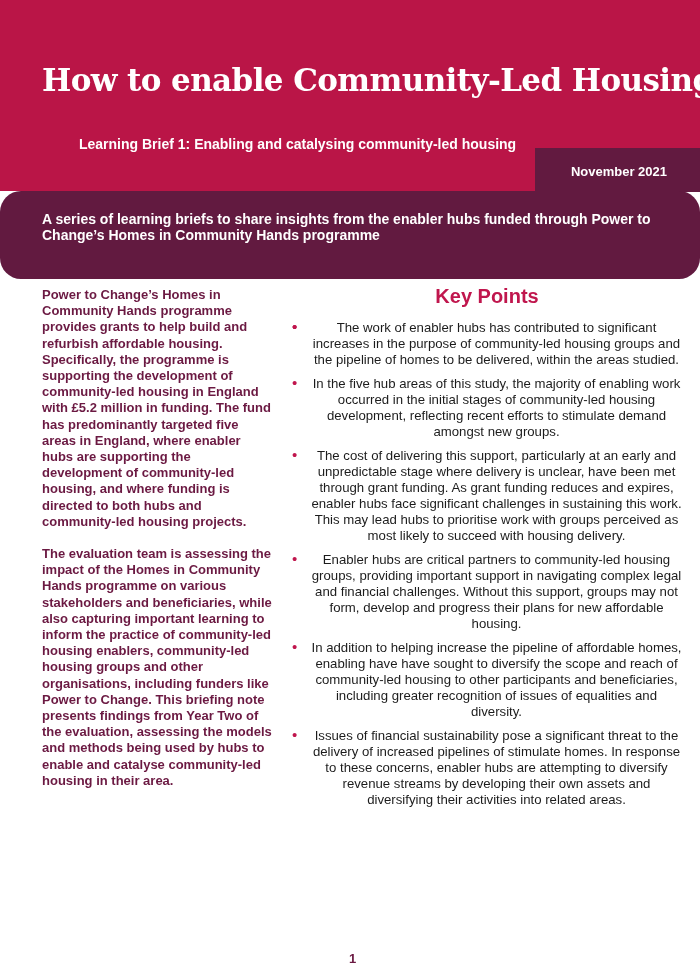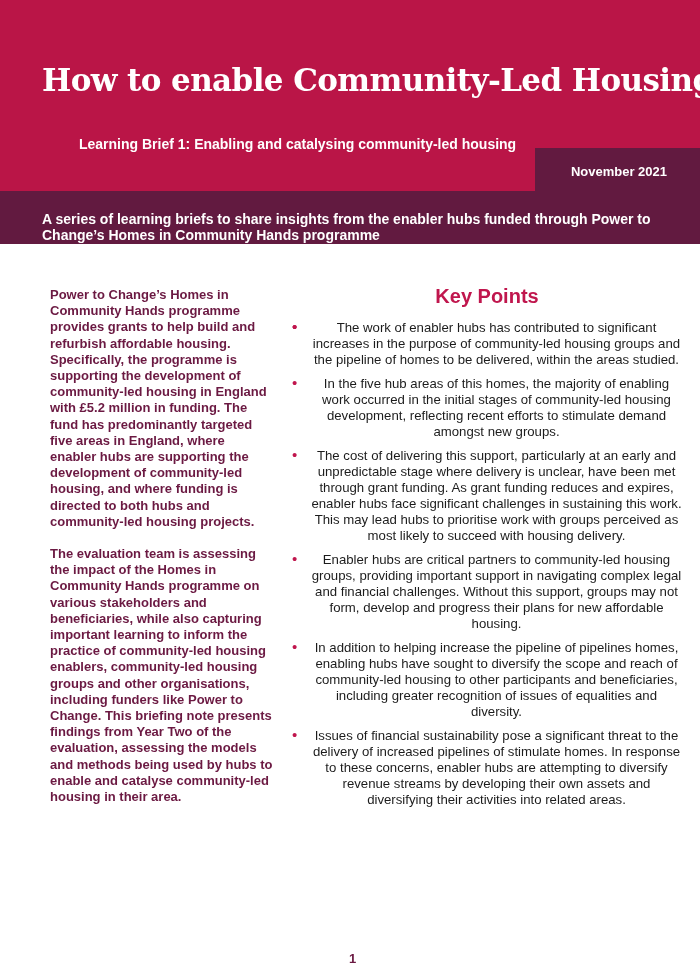--- a/index.html
+++ b/index.html
@@ -24,32 +24,33 @@
   }
   .date-box {
     position: absolute; left: 535px; top: 148px; width: 165px; height: 44px;
     background: #621A40;
   }
   .date {
     position: absolute; right: 33px; top: 16px;
     font-size: 13px; font-weight: bold; color: #ffffff; white-space: nowrap;
   }
   .band {
-    position: absolute; left: 0; top: 191px; width: 700px; height: 53px;
+    position: absolute; left: 0; top: 191px; width: 700px; height: 88px;
     background: #621A40;
+    border-radius: 21px;
   }
   .band-text {
     position: absolute; left: 42px; top: 20px; width: 620px;
     font-size: 14px; font-weight: bold; color: #ffffff; line-height: 16px;
   }
   .left-col {
     position: absolute; left: 42px; top: 287px; width: 232px;
     color: #6B1942; font-weight: bold; font-size: 13px; line-height: 16.2px;
   }
-  .left-col p { margin: 0 0 16px 8px; }
+  .left-col p { margin: 0 0 16px 0; }
   .right-col {
     position: absolute; left: 292px; top: 285px; width: 390px; text-align: center;
   }
   .kp-title {
     margin: 0 0 12px 0; font-size: 20px; font-weight: bold; color: #C0164D;
   }
   ul.kp { list-style: none; margin: 0; padding: 0; }
   ul.kp li {
     position: relative; padding-left: 19px; margin-bottom: 7.5px;
     font-size: 13.2px; line-height: 16.1px; color: #1c1c1c;
@@ -79,21 +80,21 @@
 <div class="left-col">
   <p>Power to Change’s Homes in Community Hands programme provides grants to help build and refurbish affordable housing. Specifically, the programme is supporting the development of community-led housing in England with £5.2 million in funding. The fund has predominantly targeted five areas in England, where enabler hubs are supporting the development of community-led housing, and where funding is directed to both hubs and community-led housing projects.</p>
   <p>The evaluation team is assessing the impact of the Homes in Community Hands programme on various stakeholders and beneficiaries, while also capturing important learning to inform the practice of community-led housing enablers, community-led housing groups and other organisations, including funders like Power to Change. This briefing note presents findings from Year Two of the evaluation, assessing the models and methods being used by hubs to enable and catalyse community-led housing in their area.</p>
 </div>
 
 <div class="right-col">
   <h2 class="kp-title">Key Points</h2>
   <ul class="kp">
     <li><span class="bullet">•</span></li>
     <li><span class="bullet">•</span><span>The work of enabler hubs has contributed to significant increases in the purpose of community-led housing groups and the pipeline of homes to be delivered, within the areas studied.</span></li>
-    <li><span class="bullet">•</span><span>In the five hub areas of this homes, the majority of enabling work occurred in the initial stages of community-led housing development, reflecting recent efforts to stimulate demand amongst new groups.</span></li>
+    <li><span class="bullet">•</span><span>In the five hub areas of this study, the majority of enabling work occurred in the initial stages of community-led housing development, reflecting recent efforts to stimulate demand amongst new groups.</span></li>
     <li><span class="bullet">•</span><span>The cost of delivering this support, particularly at an early and unpredictable stage where delivery is unclear, have been met through grant funding. As grant funding reduces and expires, enabler hubs face significant challenges in sustaining this work. This may lead hubs to prioritise work with groups perceived as most likely to succeed with housing delivery.</span></li>
     <li><span class="bullet">•</span><span>Enabler hubs are critical partners to community-led housing groups, providing important support in navigating complex legal and financial challenges. Without this support, groups may not form, develop and progress their plans for new affordable housing.</span></li>
-    <li><span class="bullet">•</span><span>In addition to helping increase the pipeline of pipelines homes, enabling hubs have sought to diversify the scope and reach of community-led housing to other participants and beneficiaries, including greater recognition of issues of equalities and diversity.</span></li>
+    <li><span class="bullet">•</span><span>In addition to helping increase the pipeline of affordable homes, enabling have have sought to diversify the scope and reach of community-led housing to other participants and beneficiaries, including greater recognition of issues of equalities and diversity.</span></li>
     <li><span class="bullet">•</span><span>Issues of financial sustainability pose a significant threat to the delivery of increased pipelines of stimulate homes. In response to these concerns, enabler hubs are attempting to diversify revenue streams by developing their own assets and diversifying their activities into related areas.</span></li>
   </ul>
 </div>
 
 <div class="page-num">1</div>
 
 </body></html>

